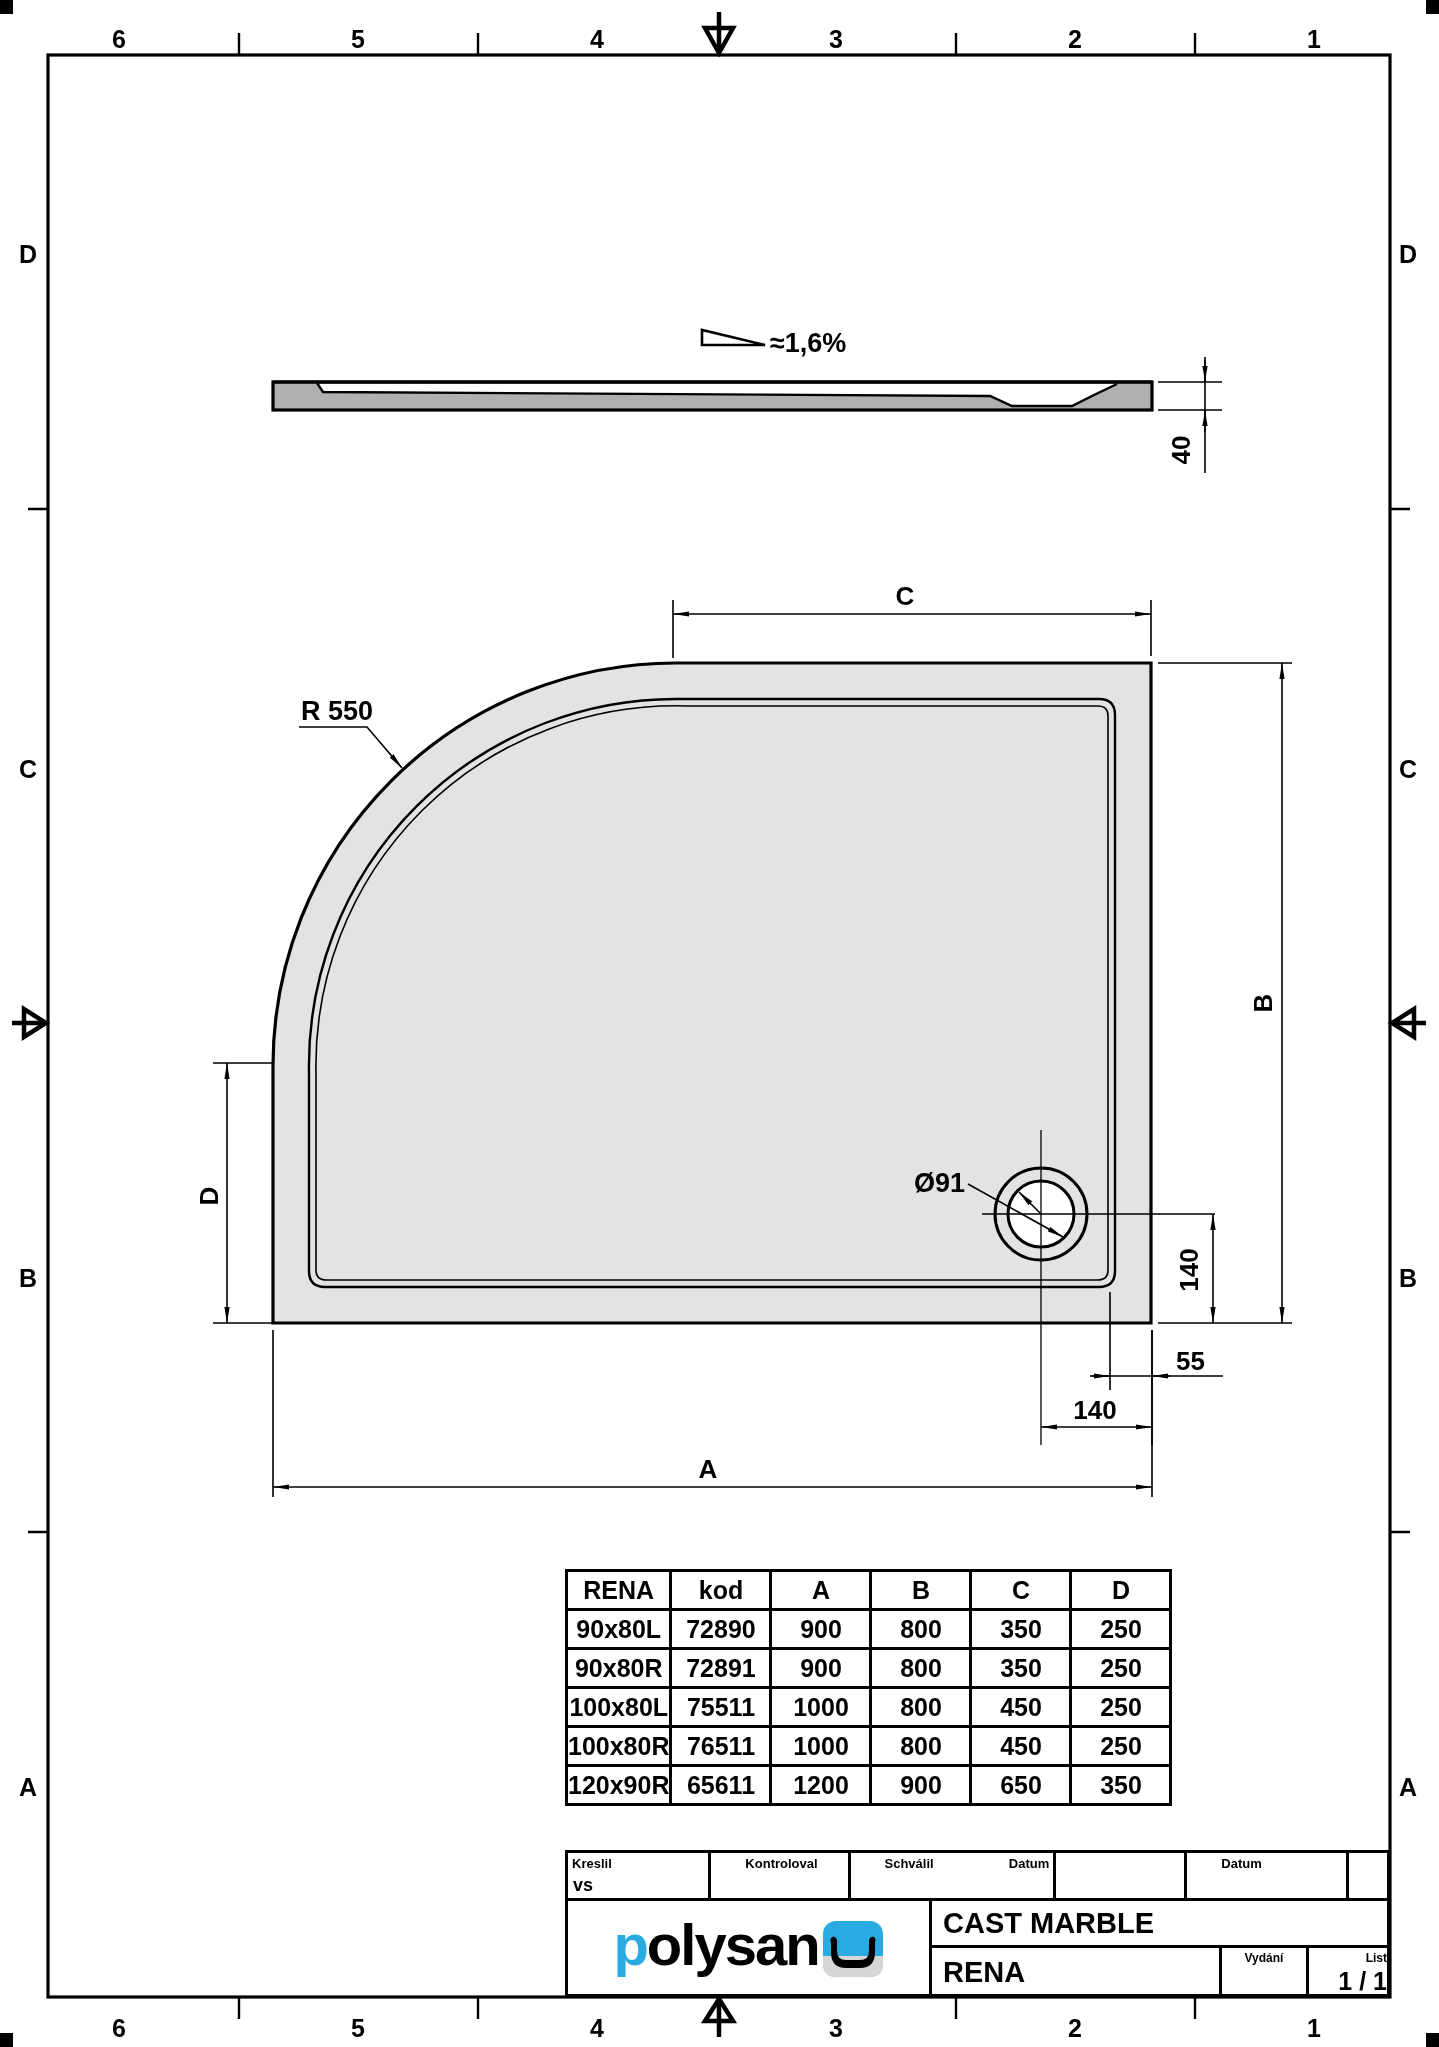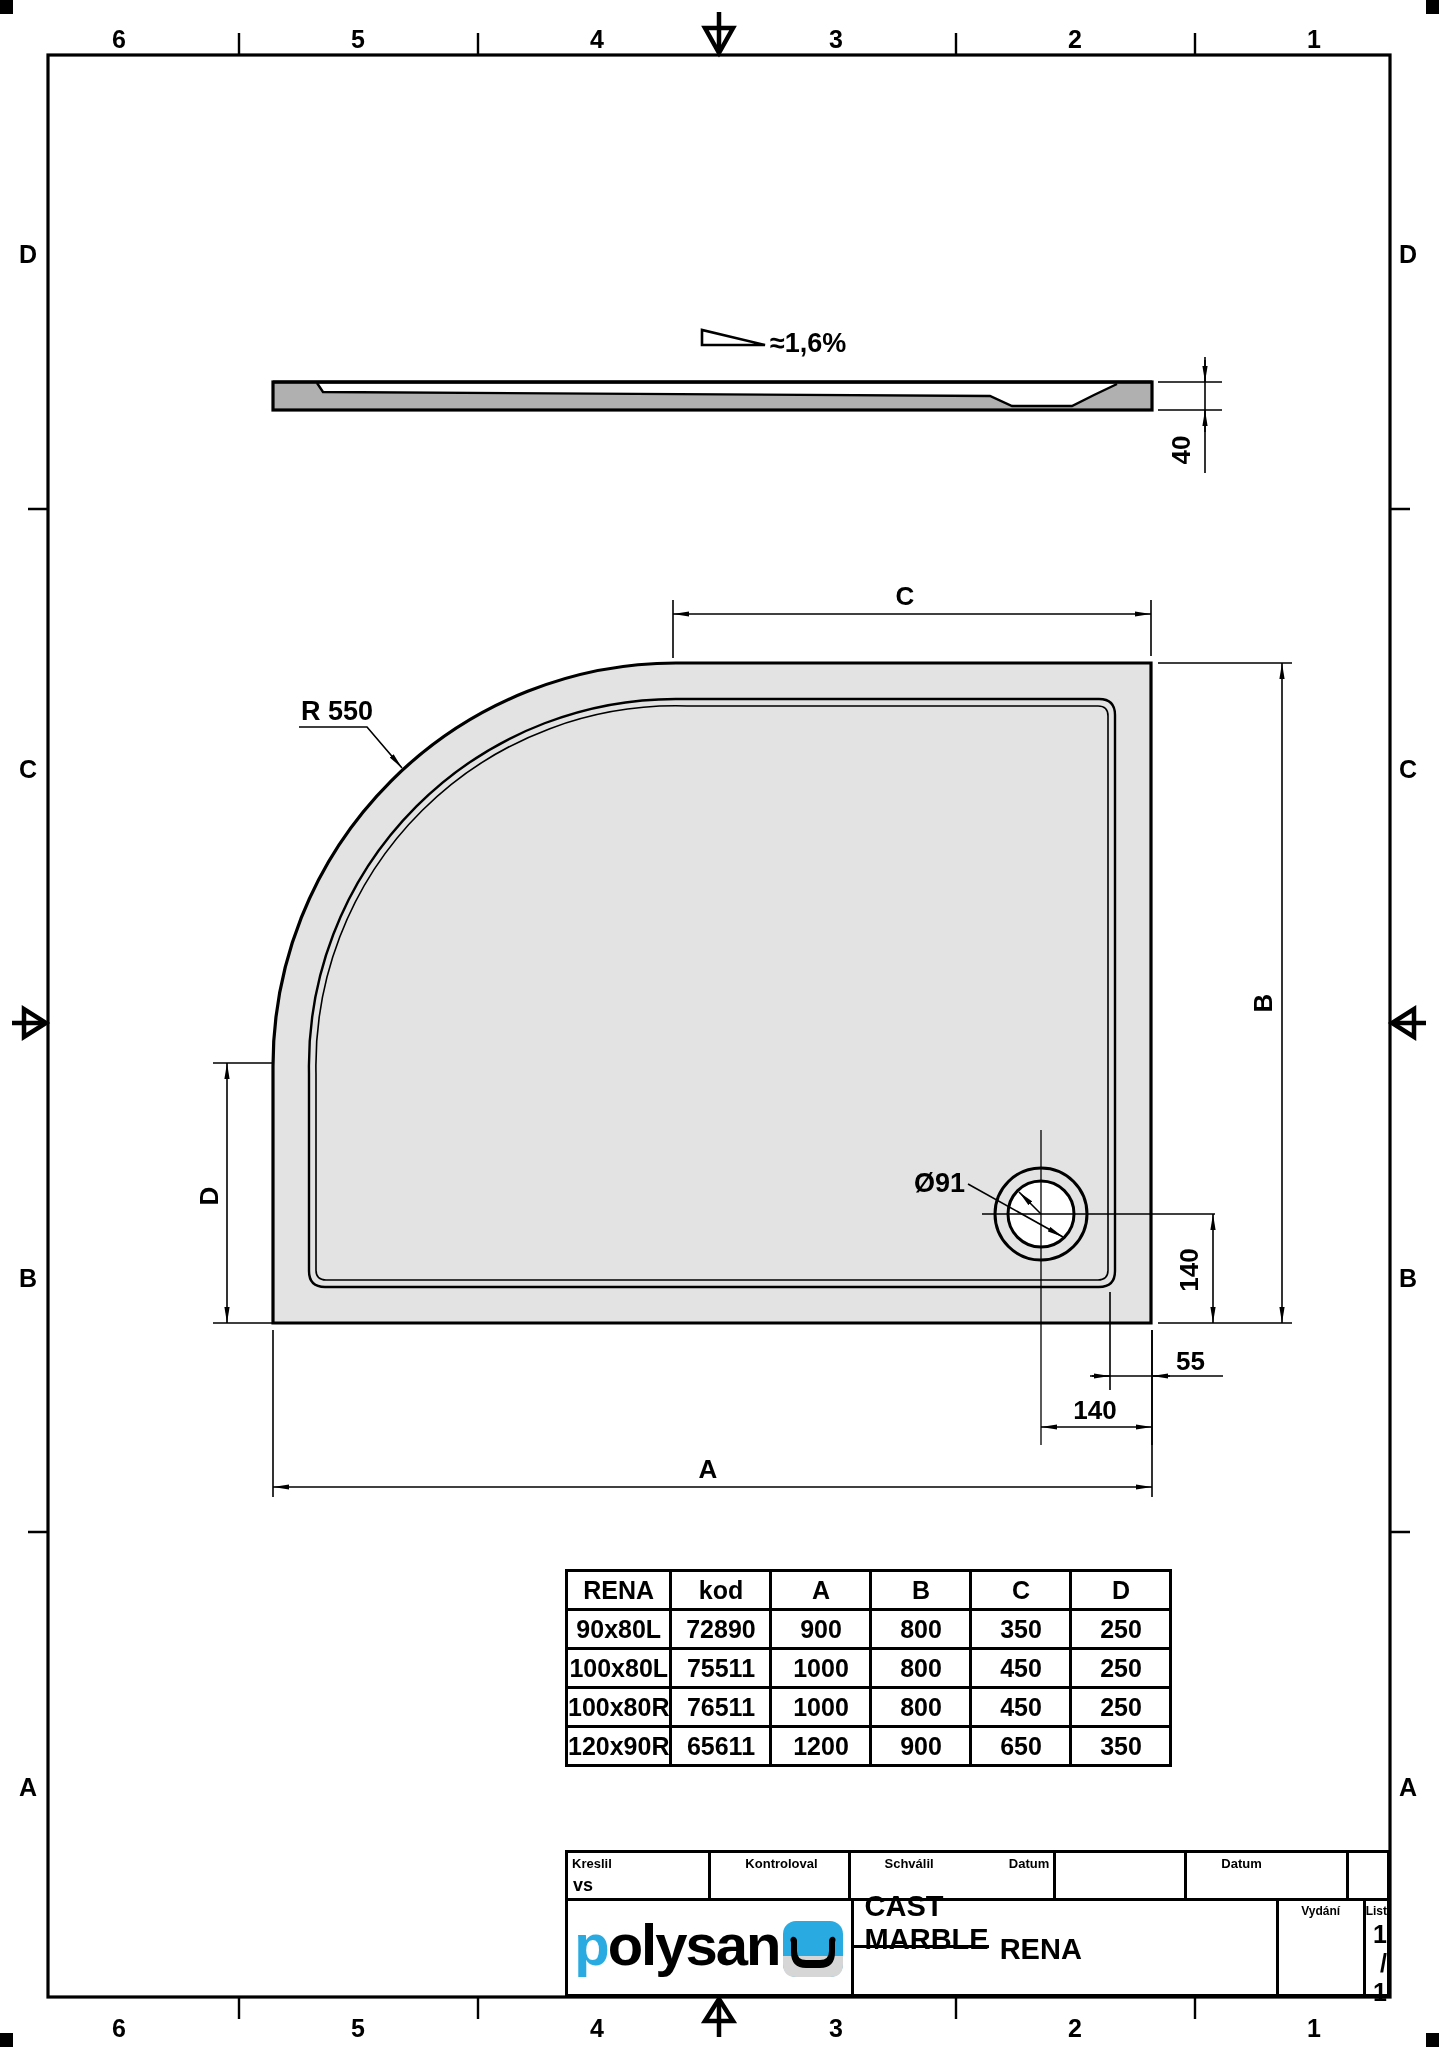--- a/index.html
+++ b/index.html
@@ -31,21 +31,21 @@
     padding:3px 4px;position:relative;}
   #tb-row1 .cell:last-child{border-right:none;}
   .cell .bottom-val{position:absolute;left:5px;bottom:2px;font-size:18px;}
   .cell .right-lbl{position:absolute;right:4px;top:3px;}
   #tb-row2{display:flex;height:96px;}
   #logo-cell{width:364px;box-sizing:border-box;border-right:3px solid #000;display:flex;
     align-items:center;justify-content:center;gap:3px;}
   #logo-word{font-size:58px;font-weight:800;letter-spacing:-2px;line-height:1;
     transform:translateY(-4px);}
   #logo-word .p{color:var(--logo-cyan);}
-  #tb-right{flex:1;display:flex;flex-direction:row;}
+  #tb-right{flex:1;display:flex;flex-direction:column;}
   #tb-material{height:47px;box-sizing:border-box;border-bottom:3px solid #000;display:flex;
     align-items:center;padding-left:11px;font-size:29px;font-weight:600;}
   #tb-bottom{flex:1;display:flex;}
   #tb-product{width:290px;box-sizing:border-box;border-right:3px solid #000;display:flex;
     align-items:center;padding-left:11px;font-size:29px;font-weight:600;}
   #tb-vydani{width:87px;box-sizing:border-box;border-right:3px solid #000;font-size:12px;
     font-weight:700;text-align:center;padding-top:3px;}
   #tb-list{flex:1;text-align:right;font-size:12px;font-weight:700;padding-top:3px;}
   #tb-list .pagenum{font-size:25px;font-weight:600;margin-top:2px;}
   .corner-mark{position:absolute;width:13px;height:14px;background:#000;}
@@ -212,20 +212,28 @@
           <th>A</th>
           <th>B</th>
           <th>C</th>
           <th>D</th>
         </tr>
     </thead>
     <tbody>
         <tr>
           <td>90x80L</td>
           <td>72890</td>
+          <td>900</td>
+          <td>800</td>
+          <td>350</td>
+          <td>250</td>
+        </tr>
+        <tr>
+          <td>90x80R</td>
+          <td>72891</td>
           <td>900</td>
           <td>800</td>
           <td>350</td>
           <td>250</td>
         </tr>
         <tr>
           <td>100x80L</td>
           <td>75511</td>
           <td>1000</td>
           <td>800</td>

